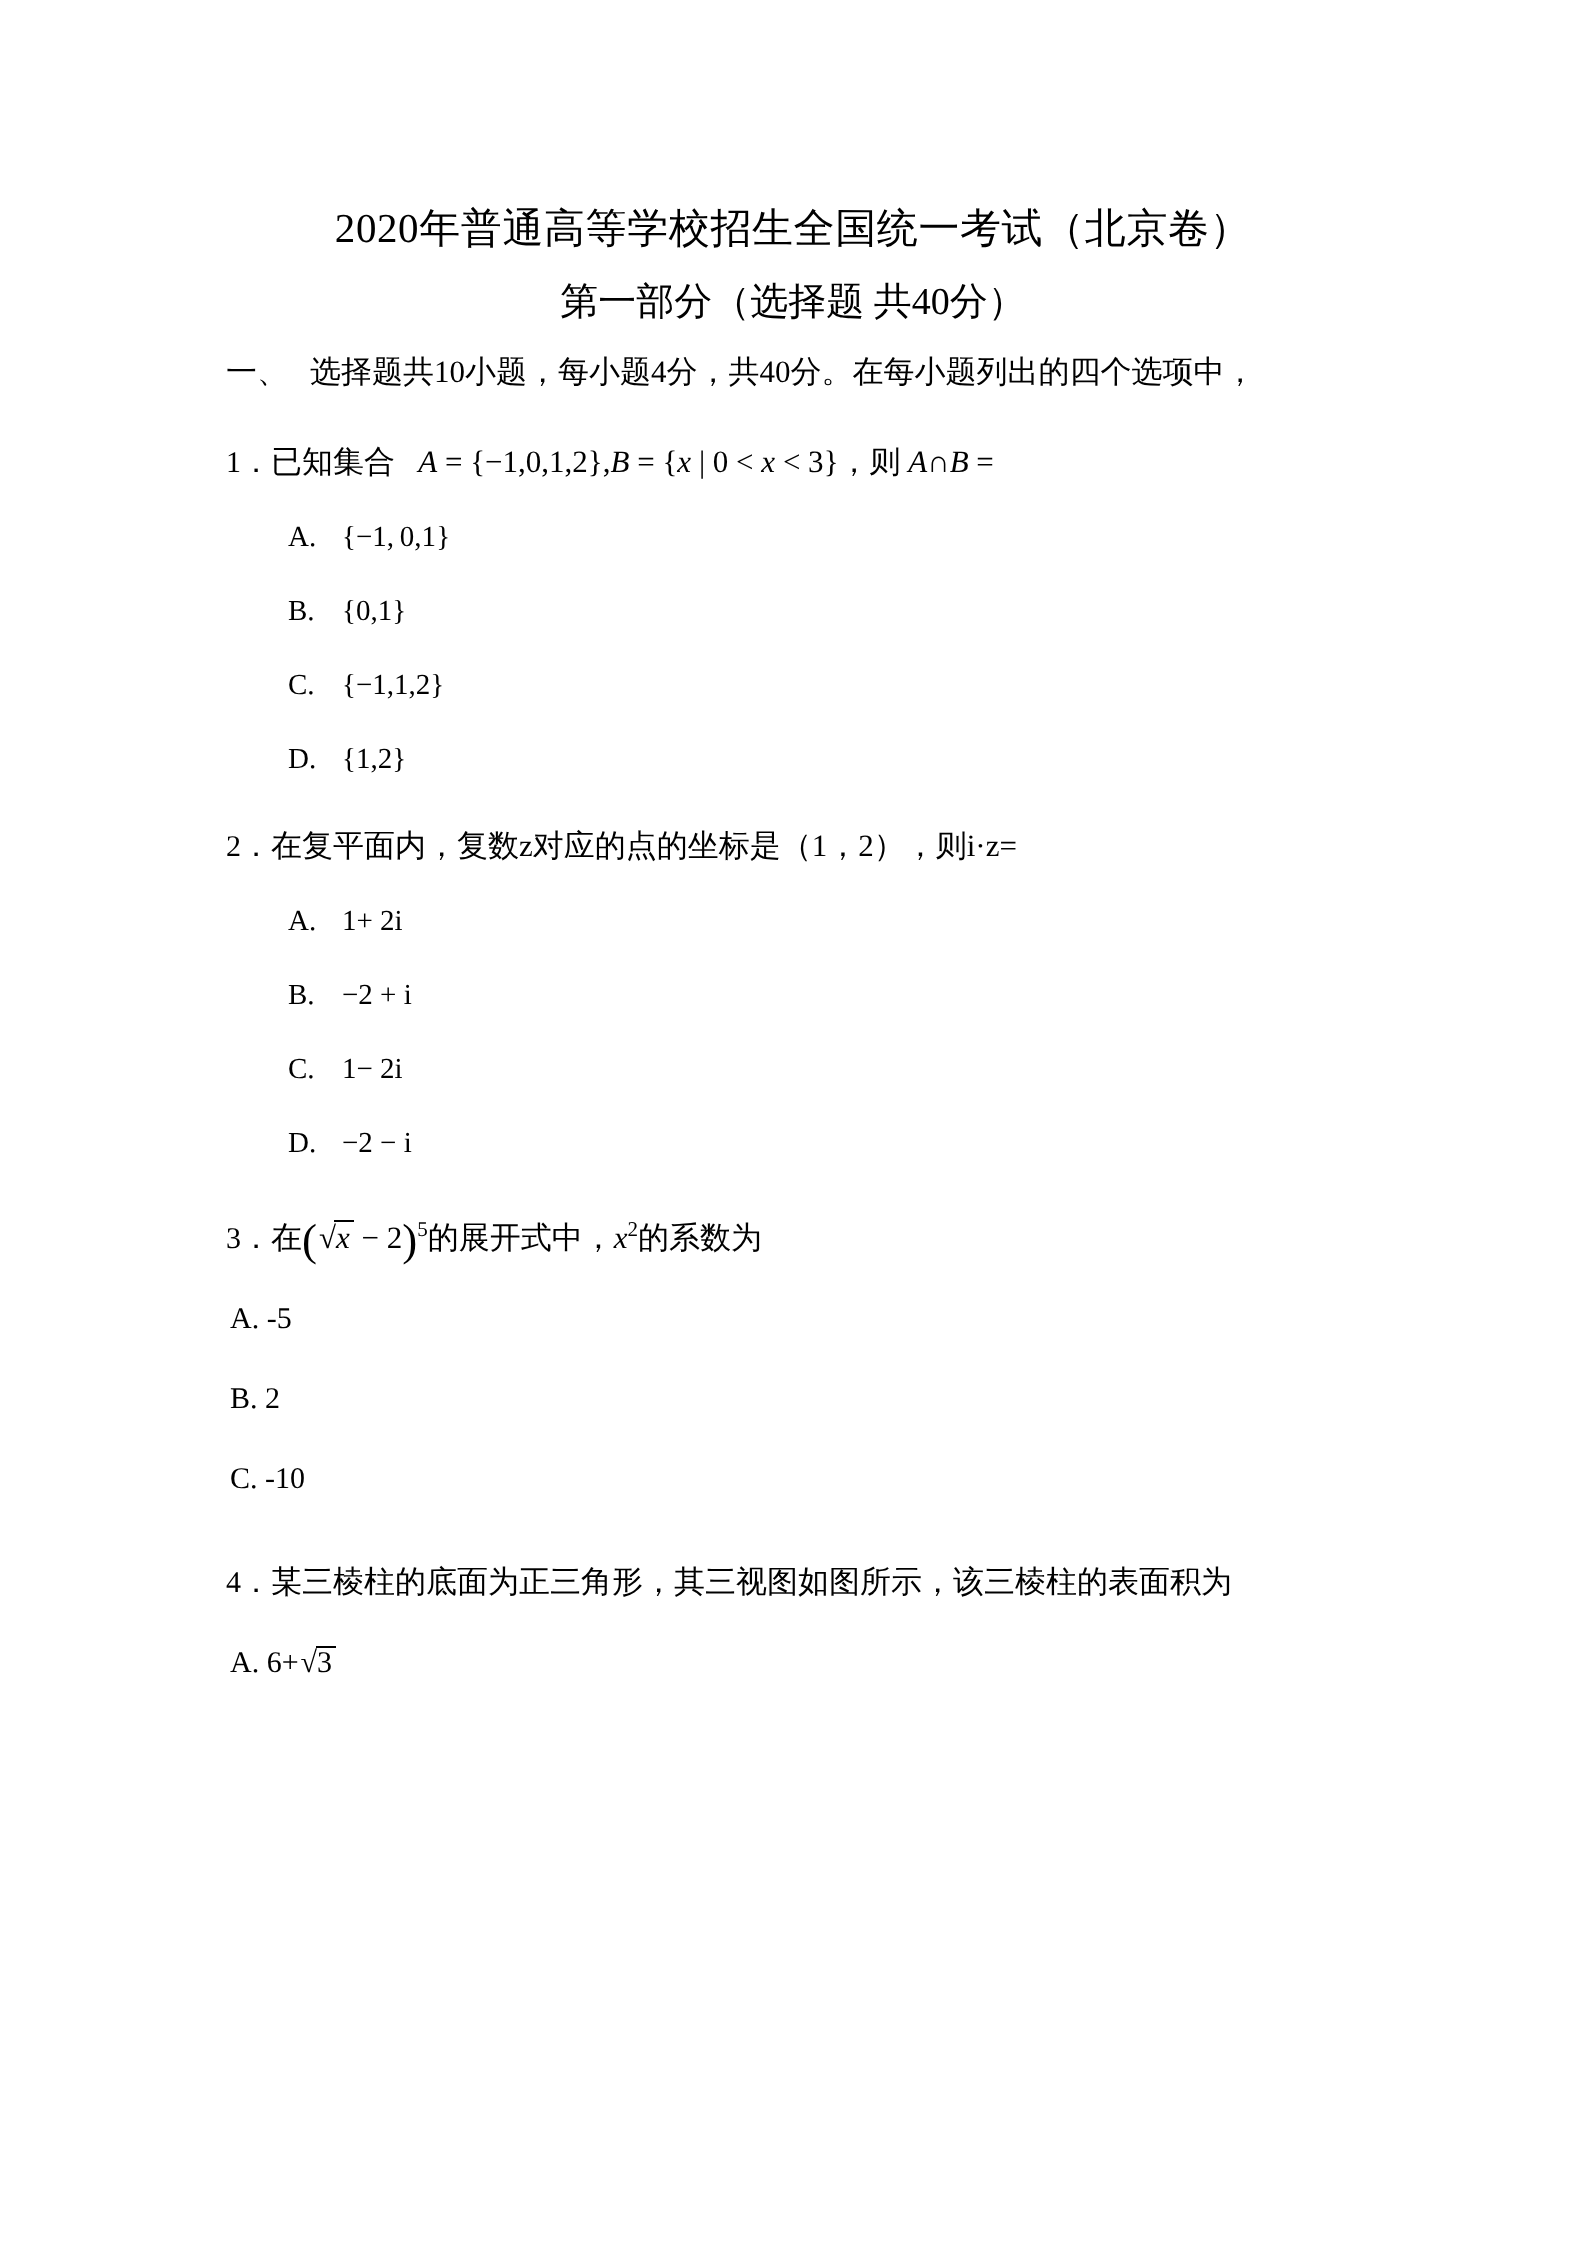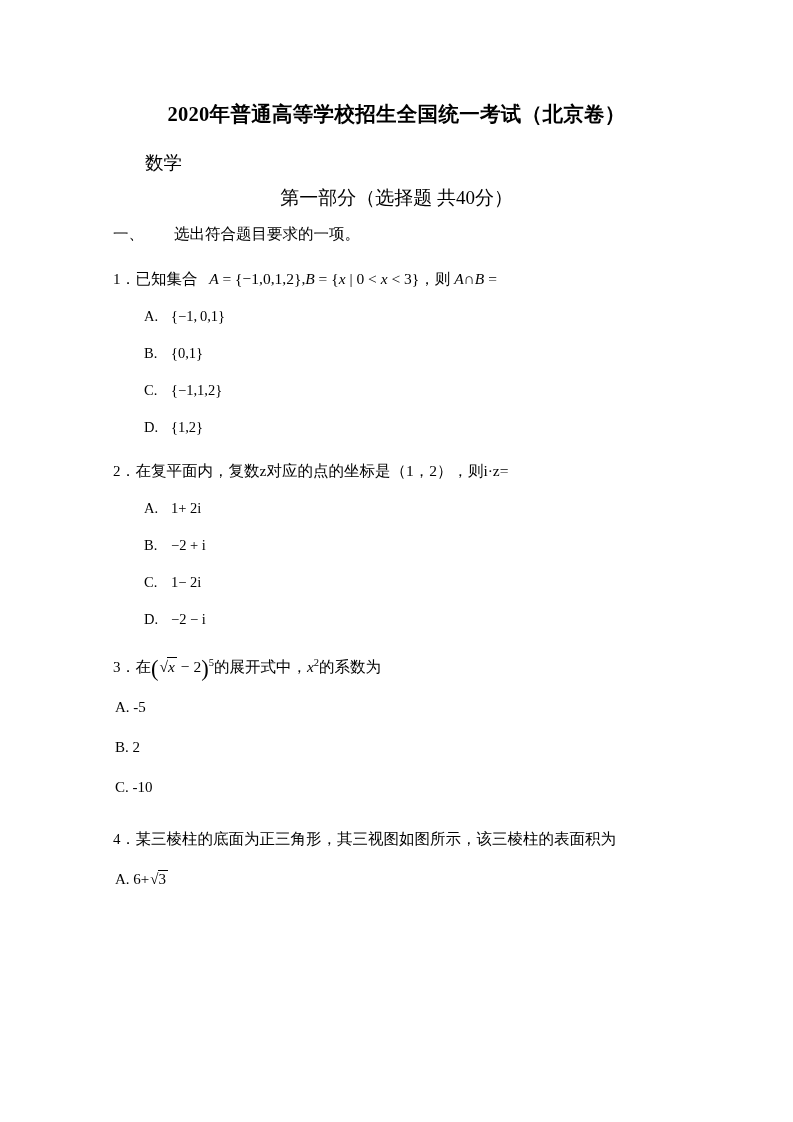--- a/index.html
+++ b/index.html
@@ -18,21 +18,21 @@
   .page {
     position: relative;
     width: 793px;
     height: 1122px;
     box-sizing: border-box;
     padding: 0 113px;
   }
   .doc-title {
     text-align: center;
     font-size: 20.5px;
-    font-weight: bold;
+    font-weight: normal;
     margin-top: 100px;
     letter-spacing: 0.3px;
   }
   .subject {
     font-size: 18.5px;
     margin-top: 22px;
     margin-left: 32px;
   }
   .intro {
     font-size: 15.5px;
@@ -136,29 +136,28 @@
     margin-top: 26px;
   }
 </style>
 </head>
 <body>
 
 <div class="page">
 
   <div class="doc-title">2020年普通高等学校招生全国统一考试（北京卷）</div>
 
-  <div class="subject">数学</div>
 
 
   <div class="part-head">第一部分（选择题 共40分）</div>
 
   <div class="section-one">
     <div class="num">一、</div>
     <div class="body">
-      <div class="l2">选出符合题目要求的一项。</div>
+      <div>选择题共10小题，每小题4分，共40分。在每小题列出的四个选项中，</div>
     </div>
   </div>
 
   <div class="question">
     <div class="q-line">
       <div class="q-num">1．</div>
       <div class="q-text">
         <span>已知集合</span>
         <span class="mathi">&nbsp;&nbsp;A<span class="mathu"> = </span><span class="brace">{</span><span class="mathu">−1,0,1,2</span><span class="brace">}</span><span class="mathu">,</span>B<span class="mathu"> = </span><span class="brace">{</span>x<span class="mathu"> | </span><span class="mathu">0 &lt; </span>x<span class="mathu"> &lt; 3</span><span class="brace">}</span></span><span>，则</span>
         <span class="mathi">A<span class="mathu">∩</span>B<span class="mathu"> =</span></span>

